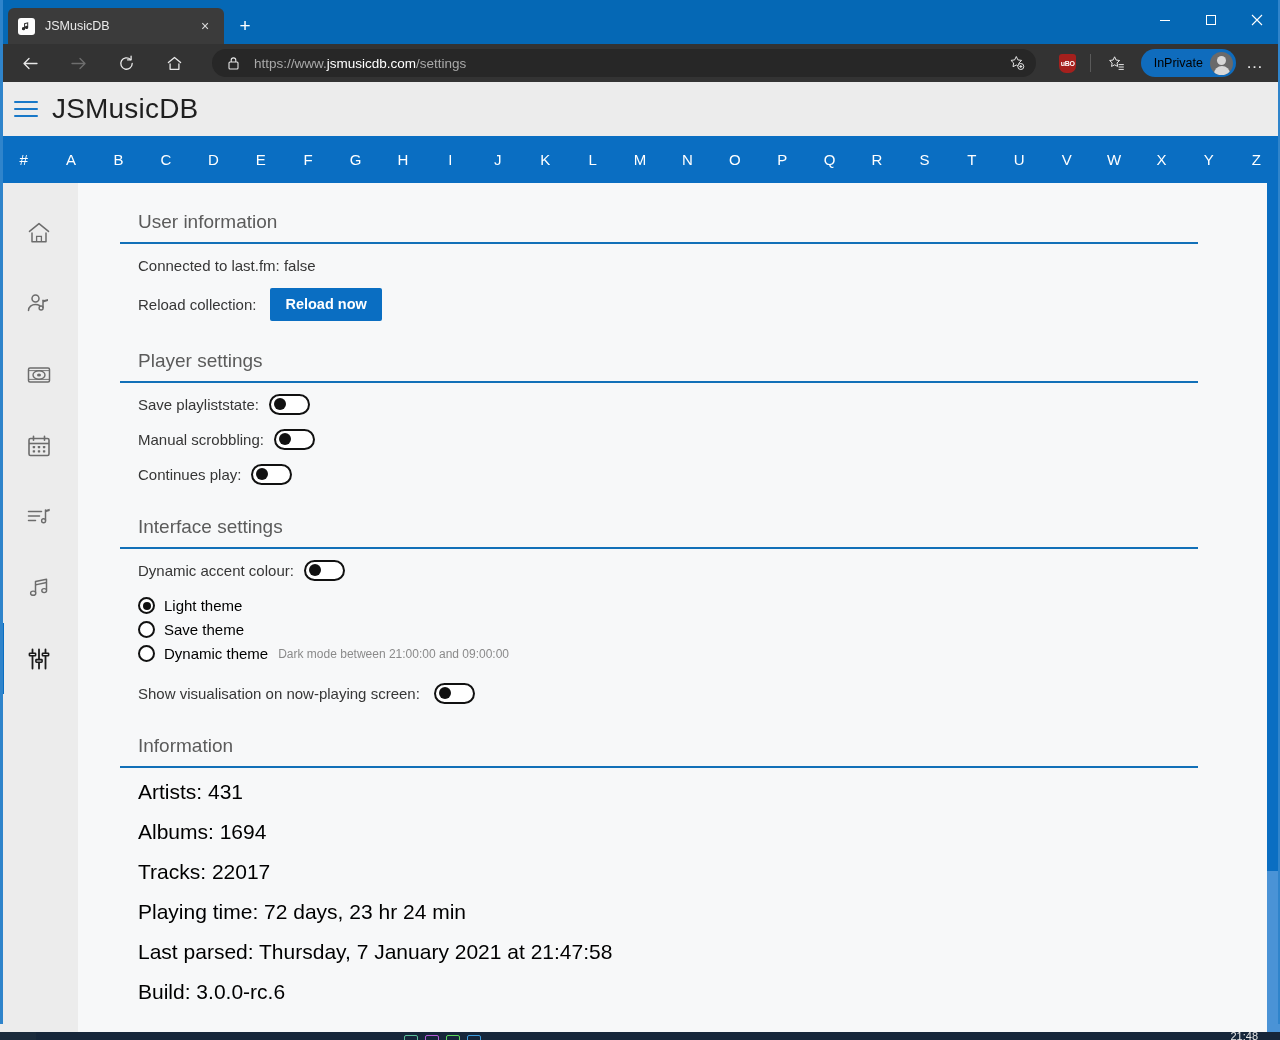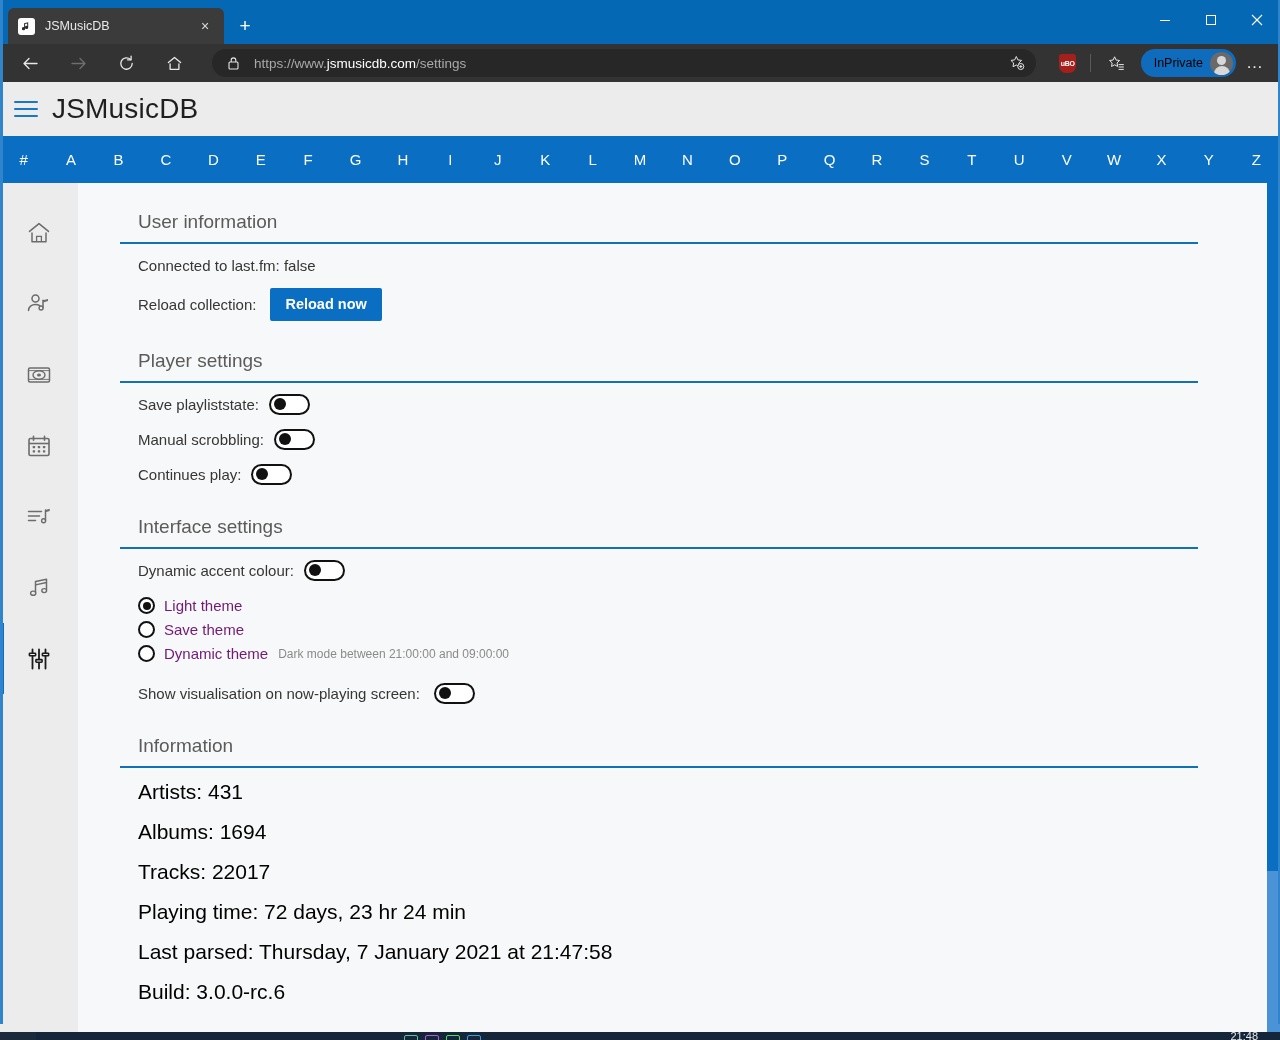--- a/index.html
+++ b/index.html
@@ -223,21 +223,21 @@
   .radio-group { padding: 6px 0 4px 18px; }
   .radio-row { display: flex; align-items: center; height: 24px; }
   .radio {
     width: 17px; height: 17px; border: 2px solid #111111;
     border-radius: 50%; background: #ffffff; flex: 0 0 17px;
     display: flex; align-items: center; justify-content: center;
   }
   .radio.checked::after {
     content: ""; width: 8px; height: 8px; border-radius: 50%; background: #111111;
   }
-  .radio-label { font-size: 15px; color: #701a75; margin-left: 9px; }
+  .radio-label { font-size: 15px; color: #000000; margin-left: 9px; }
   .radio-hint { font-size: 12px; color: #8a8a8a; margin-left: 10px; }
 
   .info-row {
     padding: 8px 0 8px 18px; font-size: 21px; color: #000000;
   }
 
   
   #page-scrollbar {
     position: absolute; right: 0; top: 0; bottom: 0;
     width: 13px; background: #0a6ec2;

